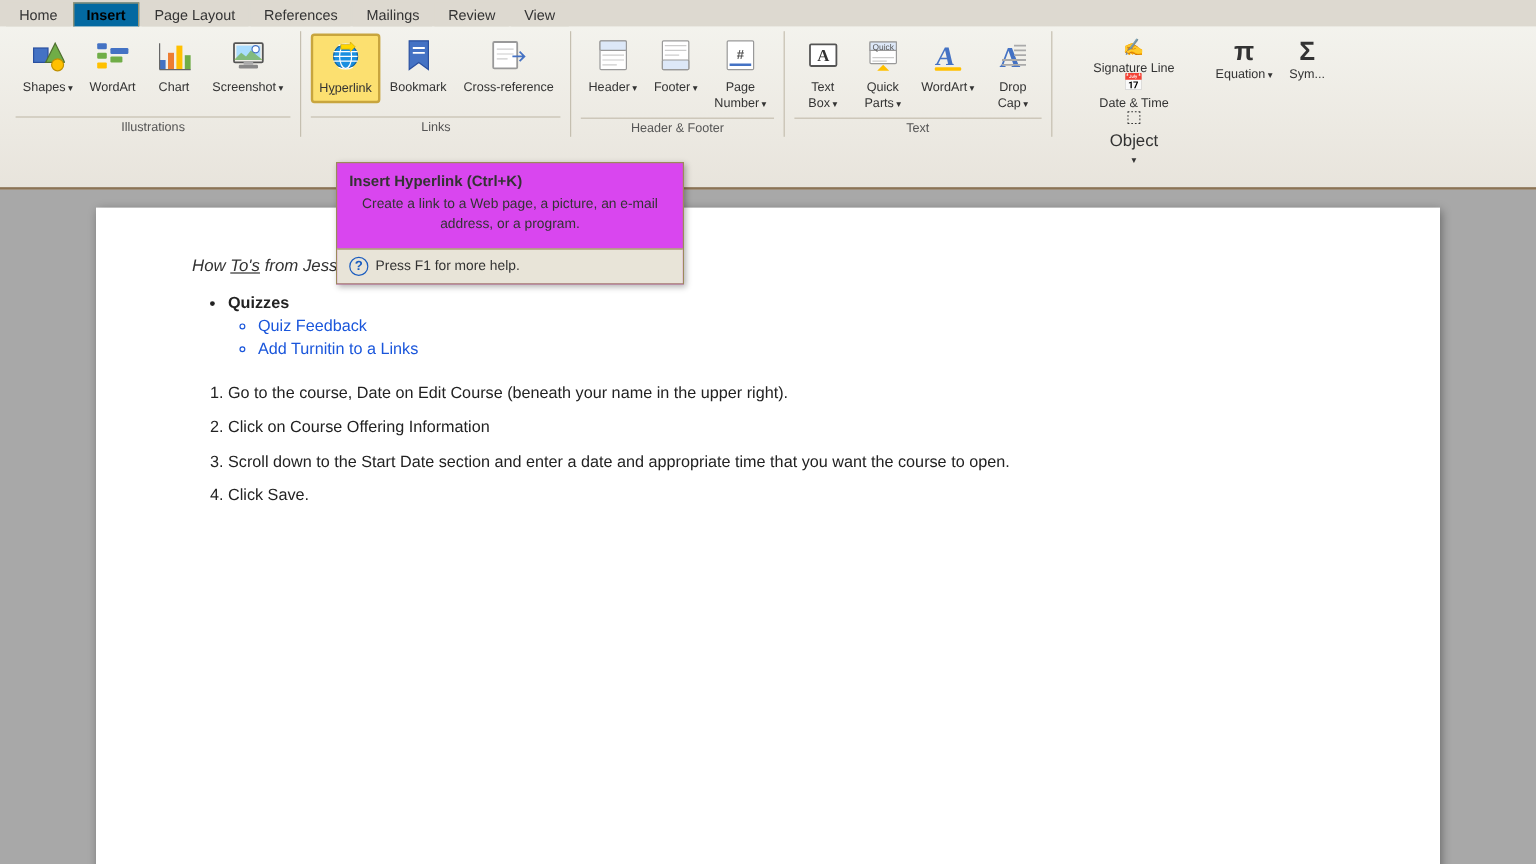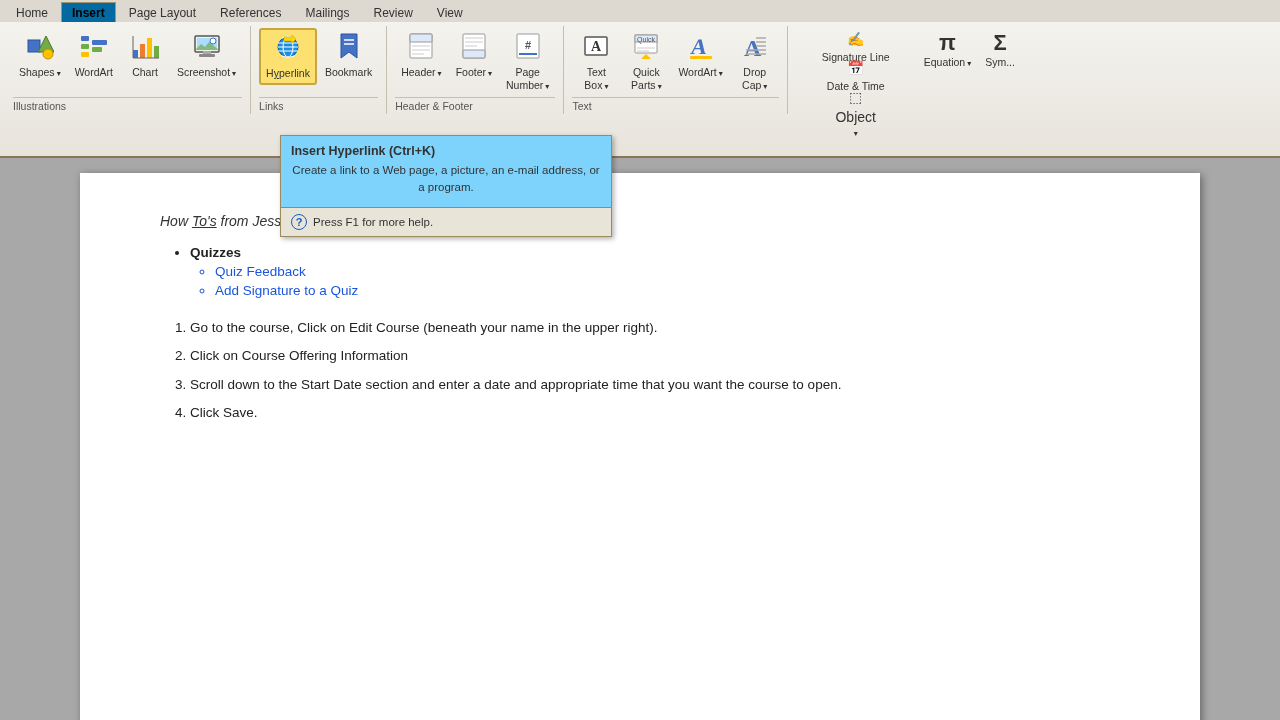--- a/index.html
+++ b/index.html
@@ -96,20 +96,21 @@
     .ribbon-btn .label {
       font-size: 10.5px;
       line-height: 1.2;
       white-space: nowrap;
     }
 
     .ribbon-group-label {
       font-size: 10.5px;
       color: #555;
       margin-top: 2px;
+      text-align: center;
       width: 100%;
       border-top: 1px solid #c5bfb0;
       padding-top: 2px;
       padding-bottom: 2px;
     }
 
     
     .ribbon-btn-sm {
       display: flex;
       flex-direction: column;
@@ -127,23 +128,23 @@
       display: flex;
       flex-direction: column;
       gap: 1px;
     }
 
     
     .tooltip-box {
       position: absolute;
       top: 135px;
       left: 280px;
-      background: #7dd3fc;
+      background: #d946ef;
       border: 1px solid #9c8a5a;
-      width: 332px;
+      width: 290px;
       z-index: 100;
       box-shadow: 2px 2px 5px rgba(0,0,0,0.3);
     }
 
     .tooltip-title {
       font-size: 12.5px;
       font-weight: bold;
       color: #333;
       padding: 8px 10px 4px;
     }
@@ -336,20 +337,32 @@
         </div>
         <div class="ribbon-btn">
           <span class="icon">
             <svg width="28" height="28" viewBox="0 0 28 28">
               <polygon points="6,2 22,2 22,26 14,20 6,26" fill="#4472C4" stroke="#2a50a0" stroke-width="1"></polygon>
               <line x1="9" y1="8" x2="19" y2="8" stroke="white" stroke-width="1.5"></line>
               <line x1="9" y1="12" x2="19" y2="12" stroke="white" stroke-width="1.5"></line>
             </svg>
           </span>
           <span class="label">Bookmark</span>
+        </div>
+        <div class="ribbon-btn">
+          <span class="icon">
+            <svg width="30" height="28" viewBox="0 0 30 28">
+              <rect x="2" y="3" width="20" height="22" fill="white" stroke="#999" stroke-width="1.5" rx="1"></rect>
+              <line x1="5" y1="9" x2="19" y2="9" stroke="#ccc" stroke-width="1"></line>
+              <line x1="5" y1="13" x2="19" y2="13" stroke="#ccc" stroke-width="1"></line>
+              <line x1="5" y1="17" x2="14" y2="17" stroke="#ccc" stroke-width="1"></line>
+              <path d="M18 15 L28 15 M24 11 L28 15 L24 19" stroke="#4472C4" fill="none" stroke-width="1.5"></path>
+            </svg>
+          </span>
+          <span class="label">Cross-reference</span>
         </div>
       </div>
       <div class="ribbon-group-label">Links</div>
     </div>
 
     <div class="ribbon-group">
       <div class="ribbon-buttons">
         <div class="ribbon-btn">
           <span class="icon">
             <svg width="26" height="28" viewBox="0 0 26 28">
@@ -487,28 +500,28 @@
     </p>
 
     <ul class="bullet-list">
       <li class="bullet-item">
         <span>Quizzes</span>
         <ul class="sub-list" style="list-style:none;">
           <li class="sub-item" style="list-style:circle;margin-left:0;">
             <span>Quiz Feedback</span>
           </li>
           <li class="sub-item" style="list-style:circle;margin-left:0;">
-            <span>Add Signature to a Quiz</span>
+            <span>Add Turnitin to a Links</span>
           </li>
         </ul>
       </li>
     </ul>
 
 
     <ol class="numbered-list">
-      <li class="numbered-item">Go to the course, Click on Edit Course (beneath your name in the upper right).</li>
+      <li class="numbered-item">Go to the course, Date on Edit Course (beneath your name in the upper right).</li>
       <li class="numbered-item">Click on Course Offering Information</li>
       <li class="numbered-item">Scroll down to the Start Date section and enter a date and appropriate time that you want the course to open.</li>
       <li class="numbered-item">Click Save.</li>
     </ol>
 
   </div>
 </div>
 
 </body></html>

